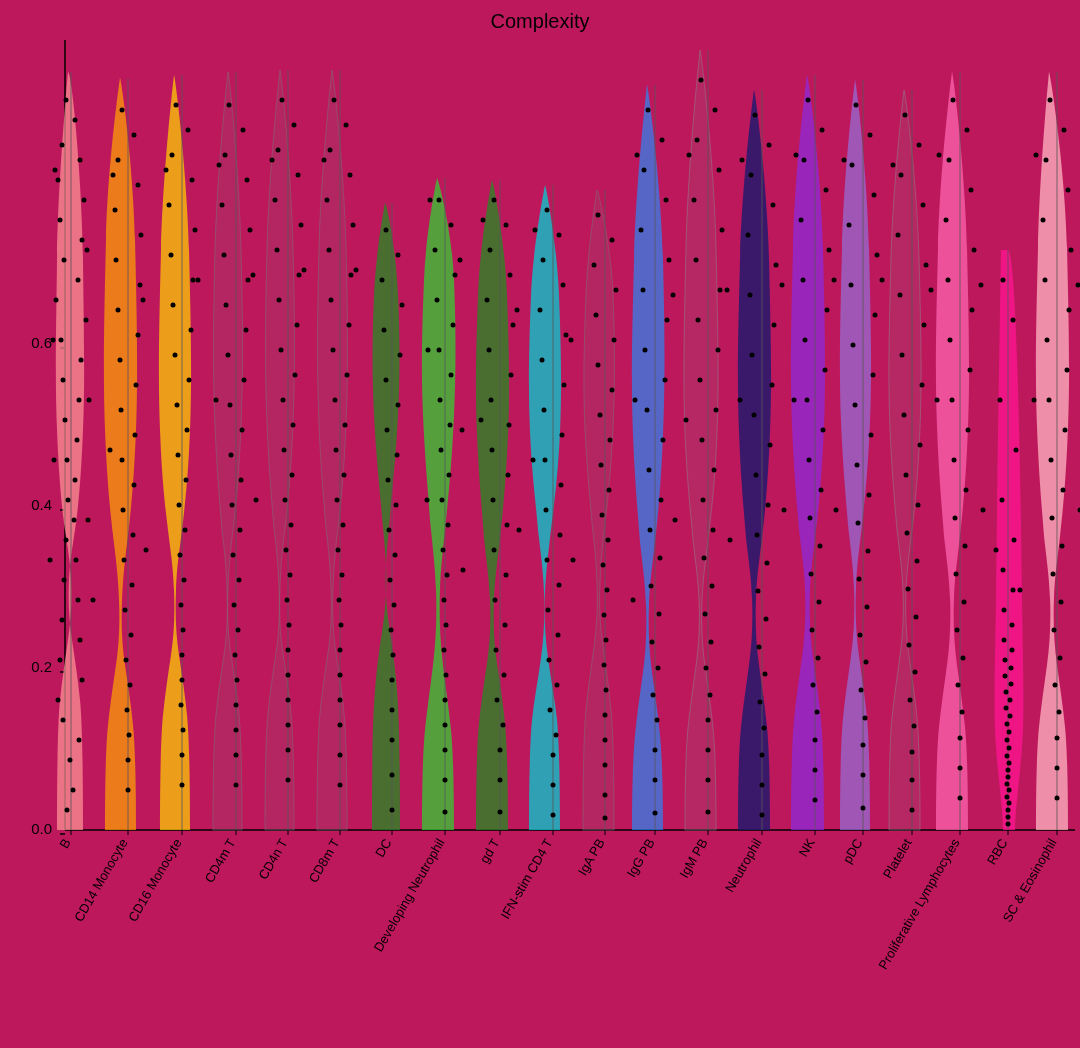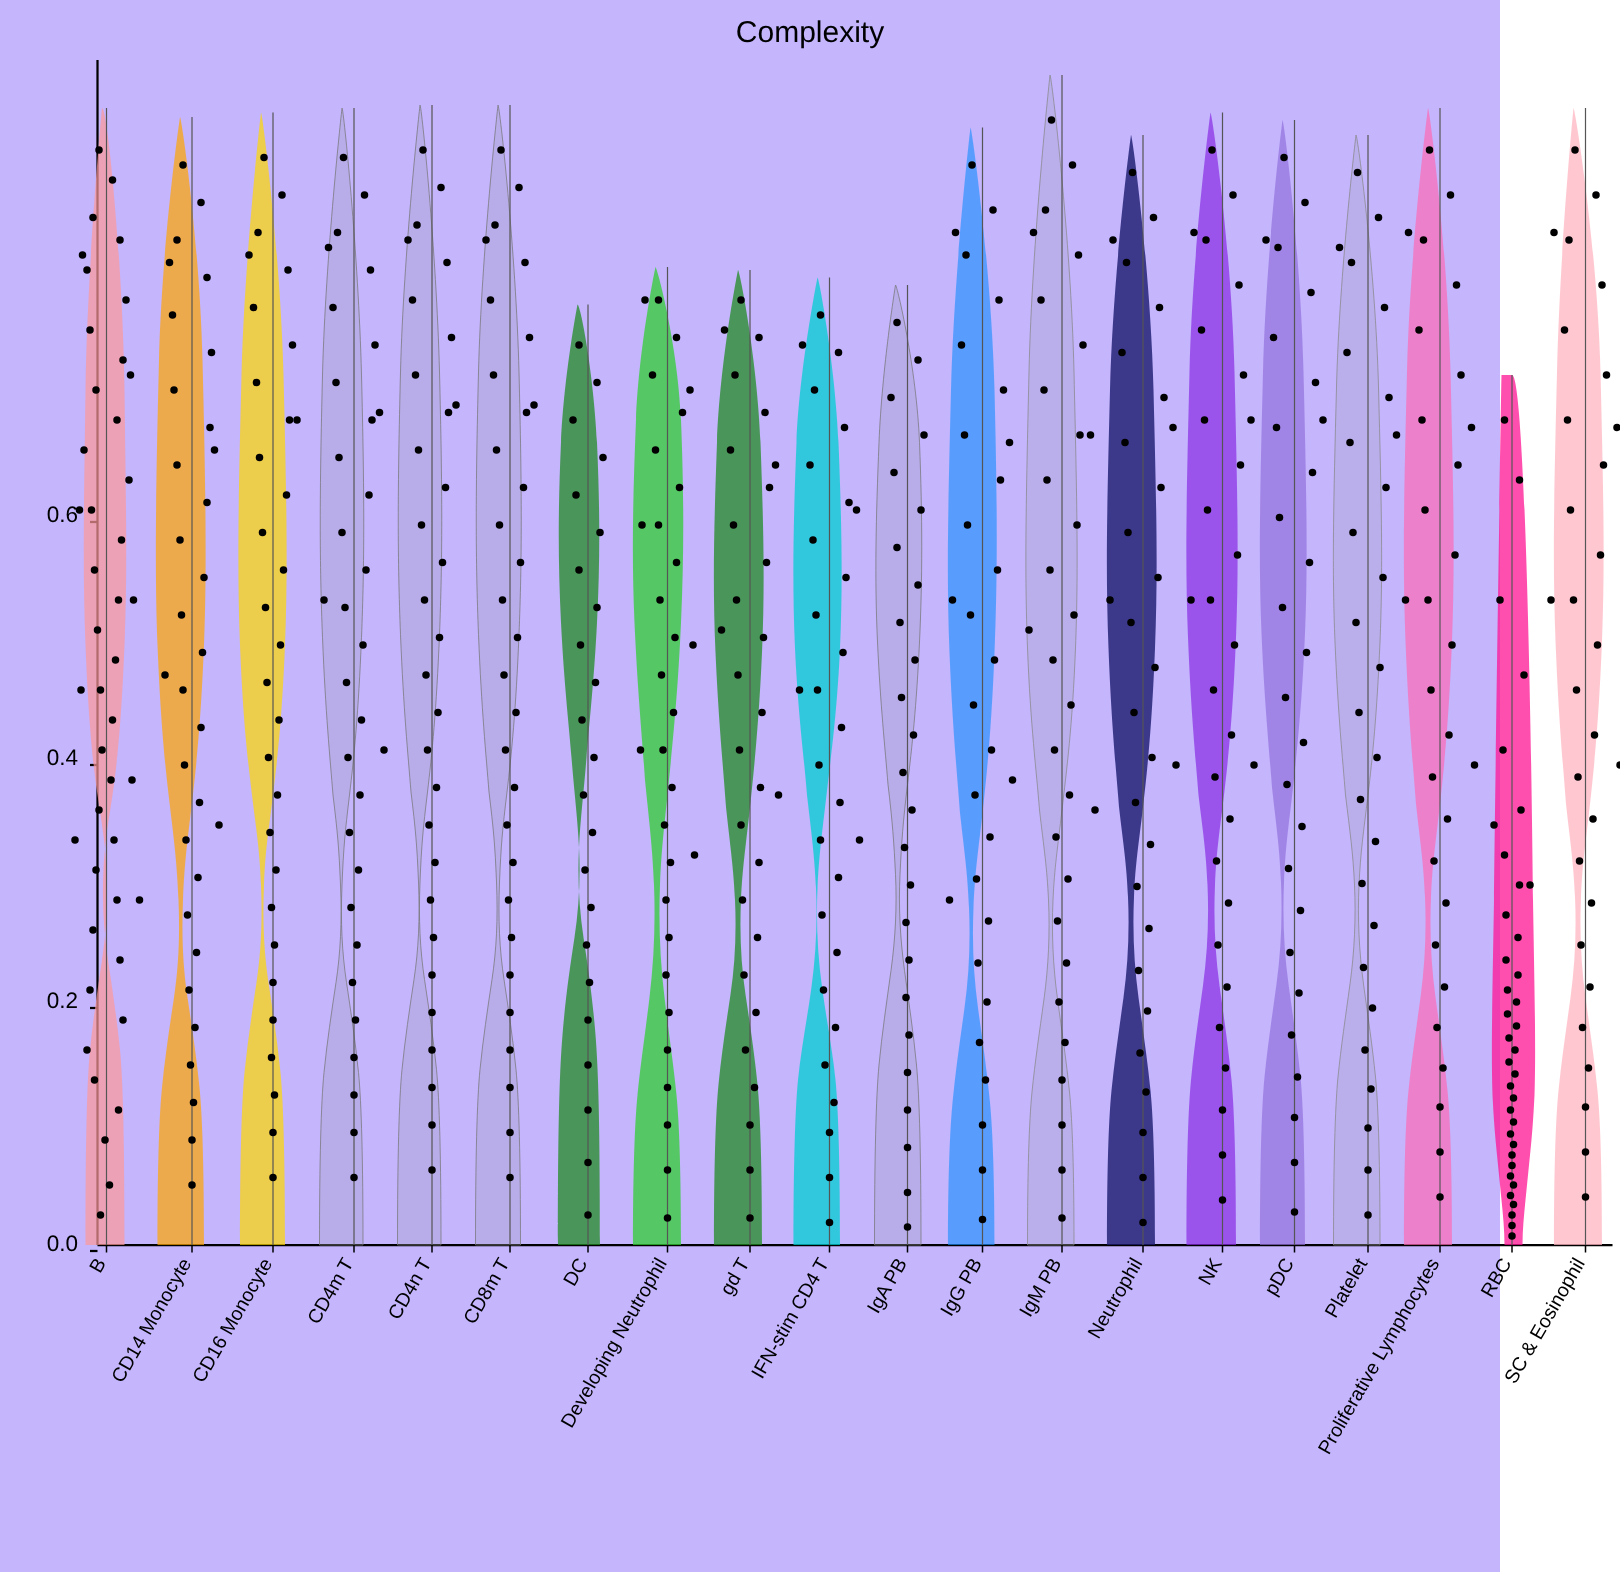--- a/index.html
+++ b/index.html
@@ -4,24 +4,24 @@
   <style>
     * { margin: 0; padding: 0; box-sizing: border-box; }
     body {
       background: #ffffff;
       font-family: 'Arial', sans-serif;
       width: 1080px;
       height: 1048px;
       overflow: hidden;
     }
     .chart-container {
-      width: 1000px;
+      width: 1080px;
       height: 1048px;
       position: relative;
-      background: #c4b5fd;
+      background: #be185d;
     }
     svg {
       position: absolute;
       top: 0;
       left: 0;
     }
   </style>
 </head>
 <body>
 

